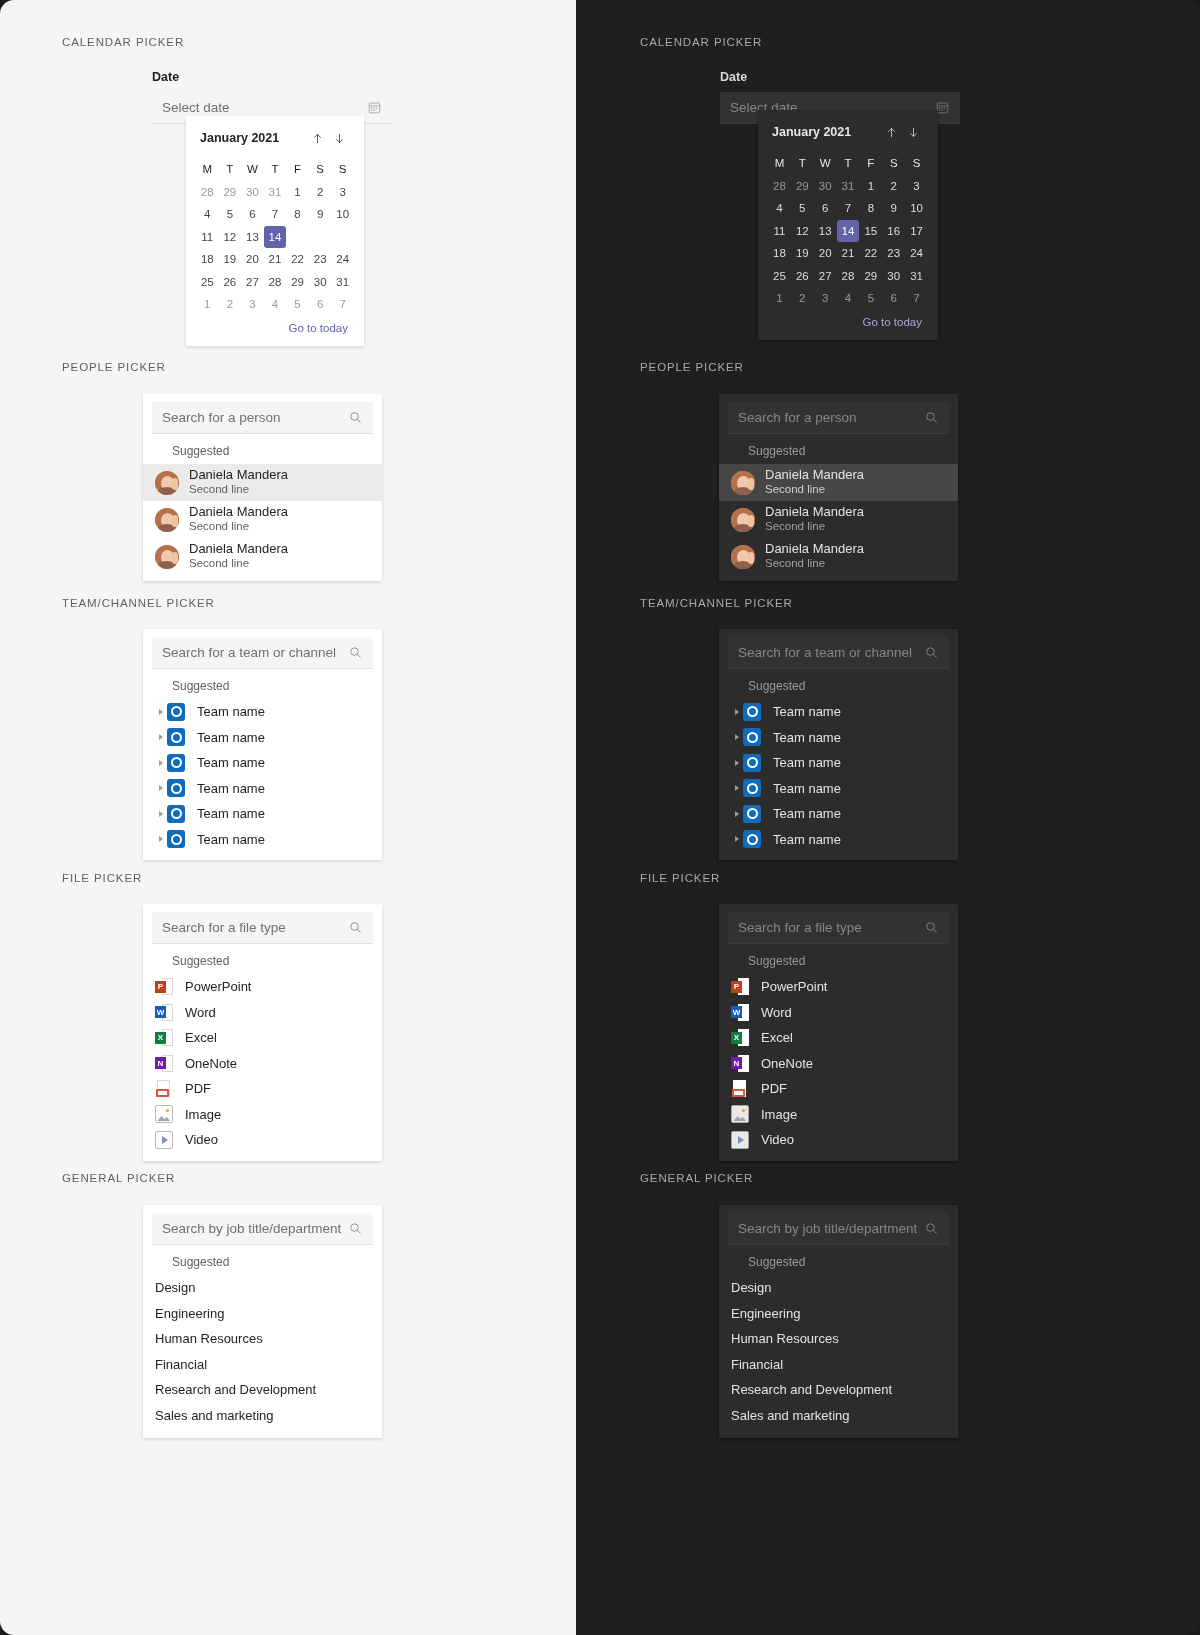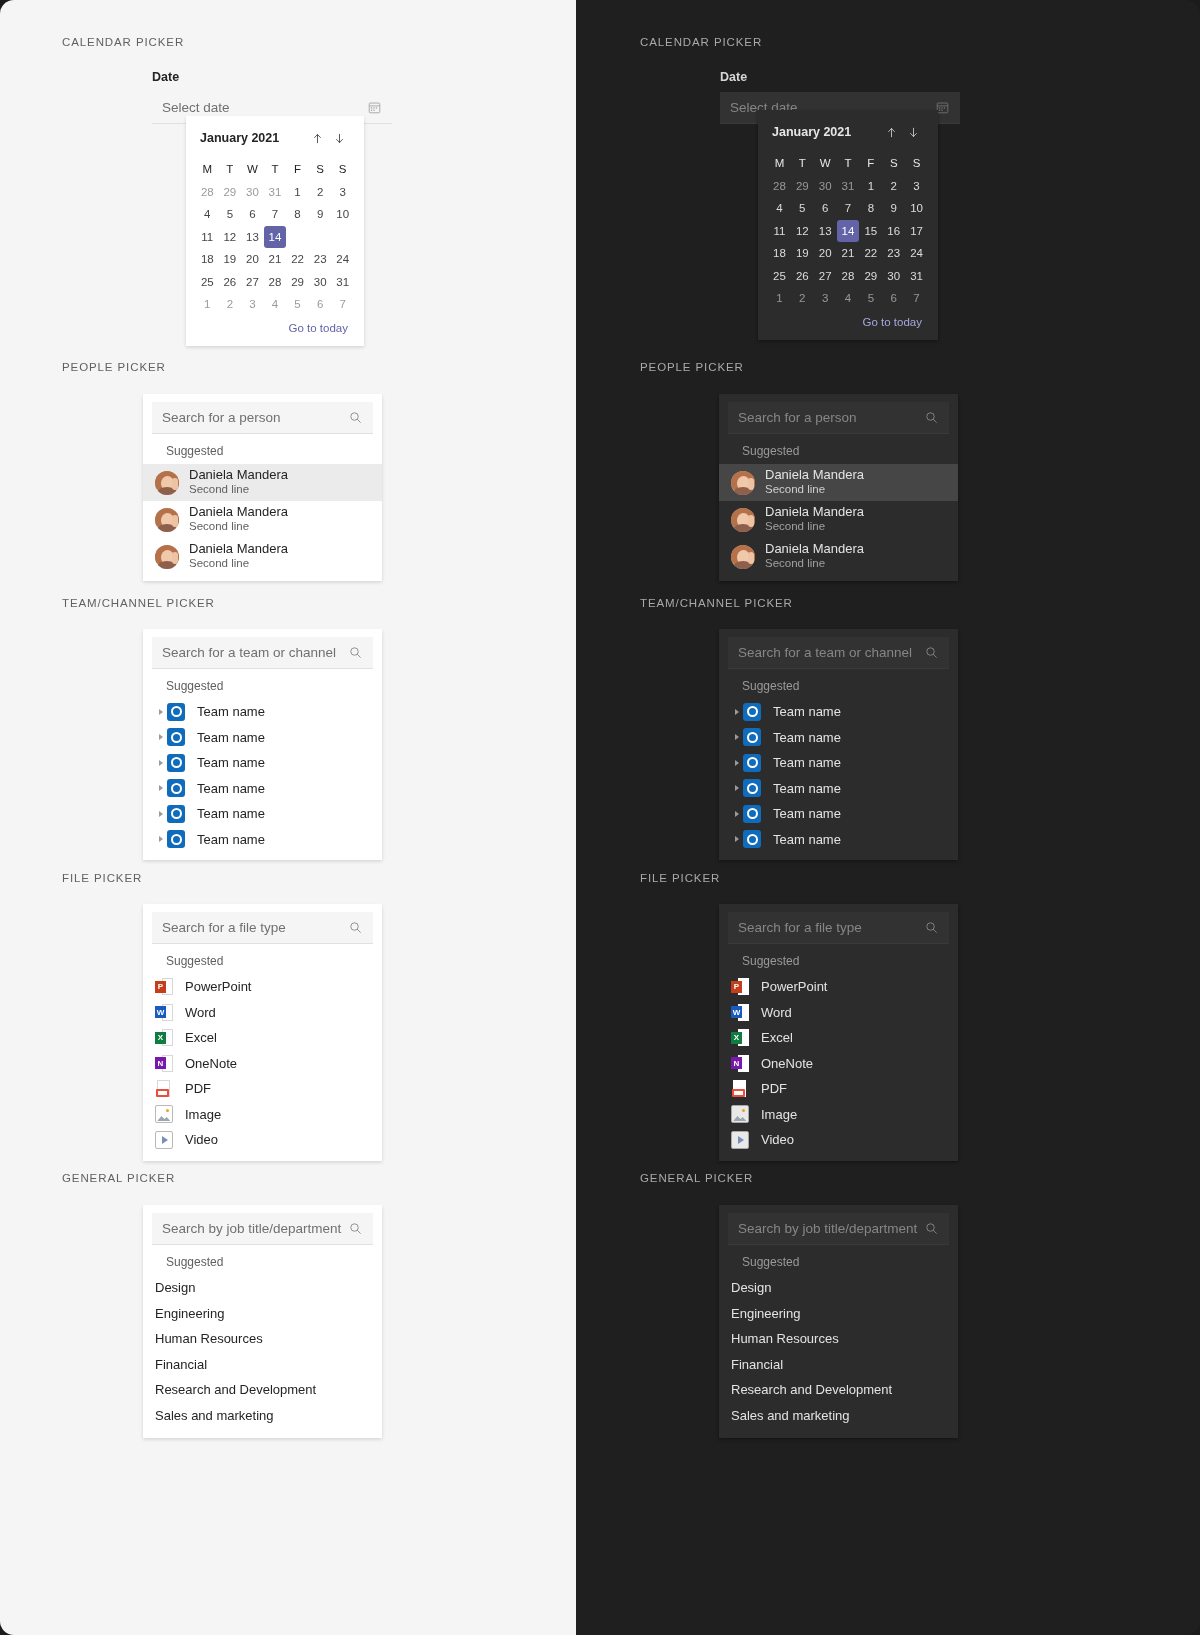--- a/index.html
+++ b/index.html
@@ -68,21 +68,21 @@
   .cal-day.sel { }
   .cal-day.sel span {
     width: 22px; height: 22px; border-radius: 3px;
     background: #6264a7; color: #ffffff;
     display: flex; align-items: center; justify-content: center;
   }
   .cal-foot { text-align: right; padding: 6px 6px 6px 0; font-size: 11.5px; color: #6264a7; }
   .dark .cal-foot { color: #a6a7dc; }
 
   
-  .sug { font-size: 12px; padding: 10px 23px 6px; }
+  .sug { font-size: 12px; padding: 10px 29px 6px; }
   .light .sug { color: #605e5c; }
   .dark  .sug { color: #9a9a9a; }
 
   .row { display: flex; align-items: center; height: 26px; padding: 0 12px; font-size: 13px; }
   .row-person { height: 37px; }
   .light .row { color: #252423; }
   .dark  .row { color: #e3e3e3; }
   .light .row.selected { background: #ebebeb; }
   .dark  .row.selected { background: #474646; }
 

